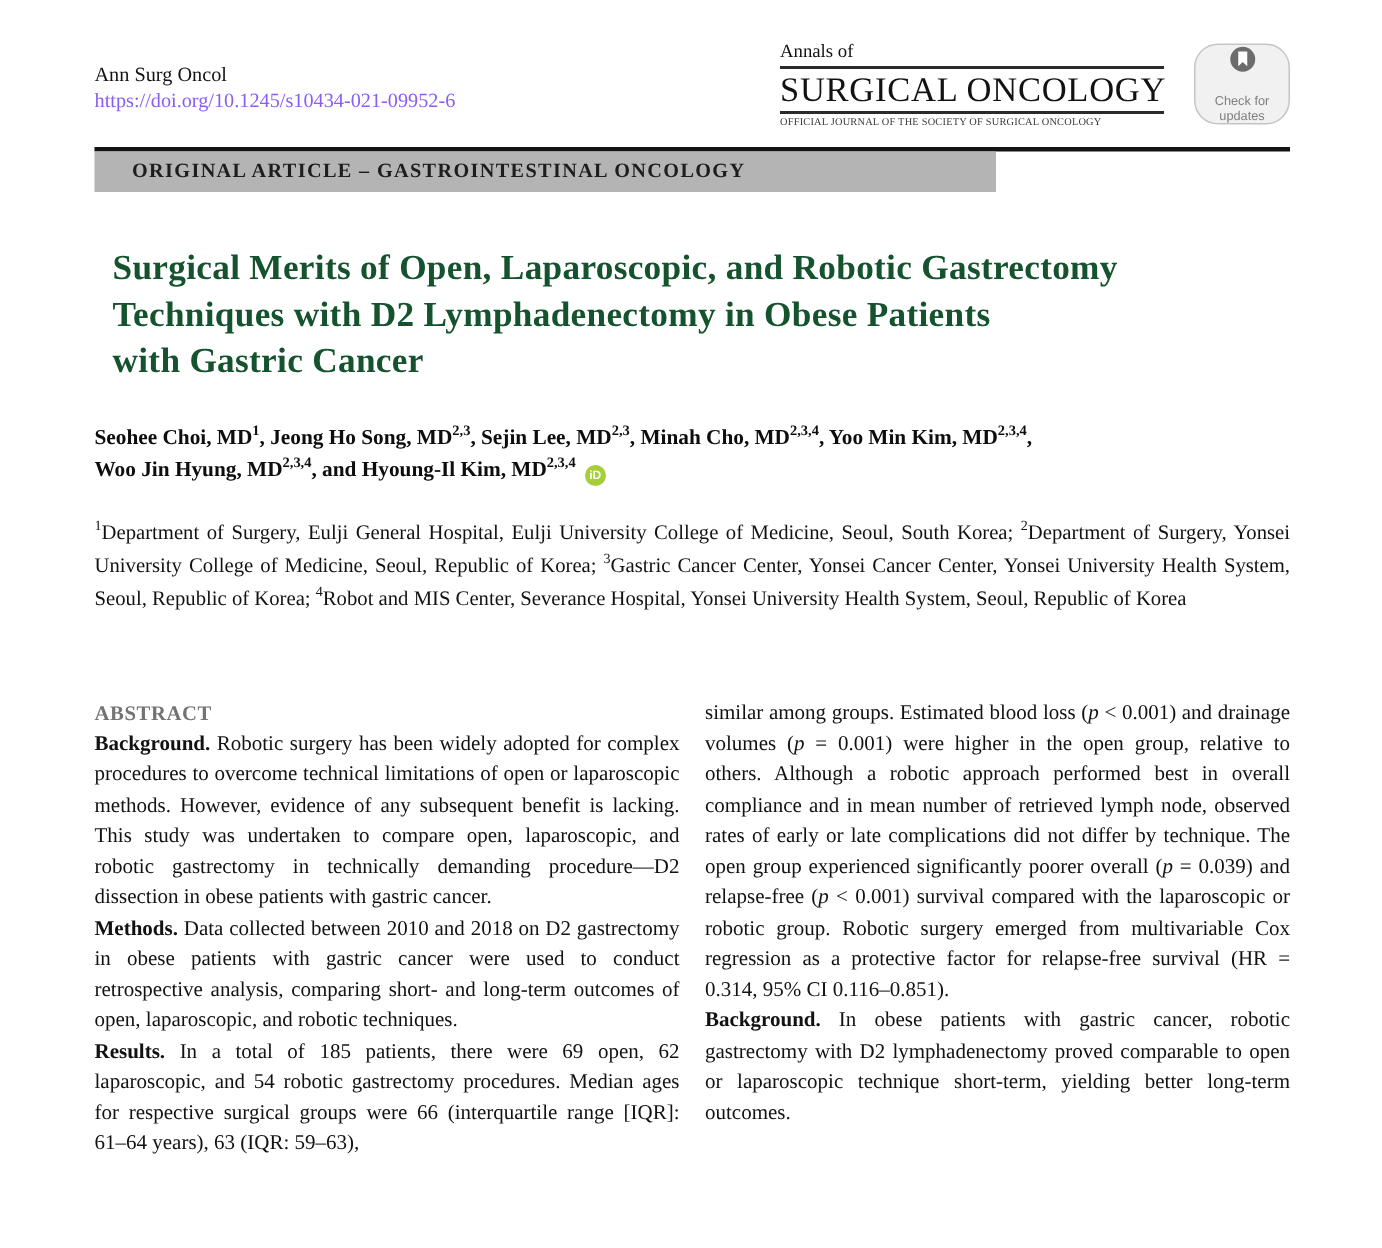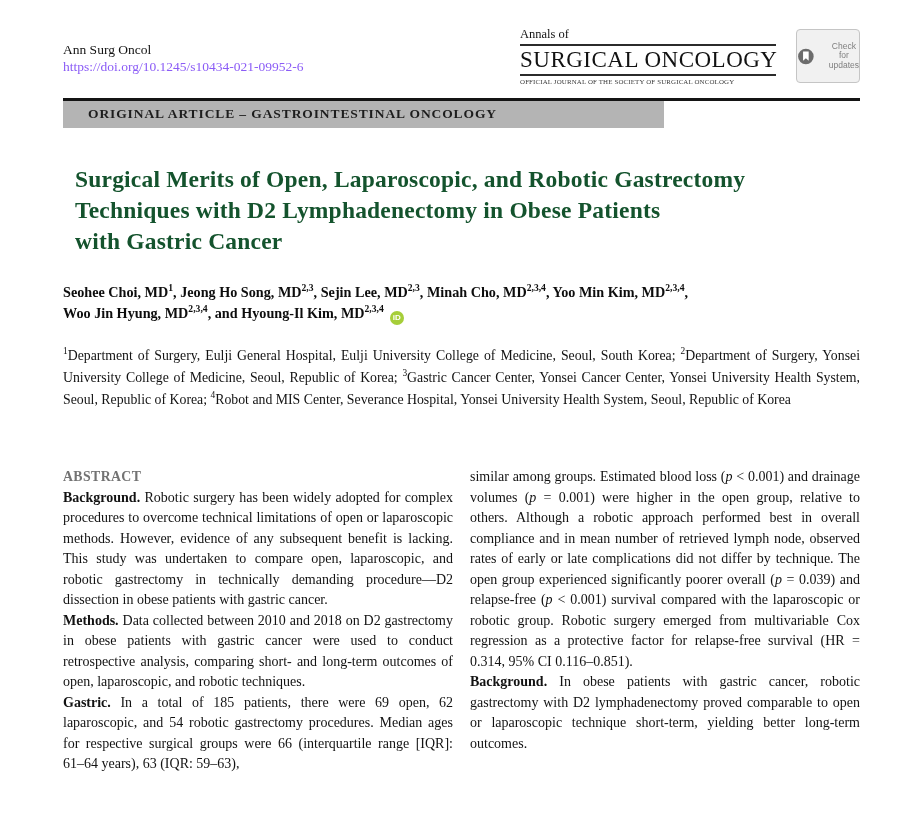--- a/index.html
+++ b/index.html
@@ -34,22 +34,22 @@
   }
   .logo-tagline {
     font-size: 6.9px; letter-spacing: 0.15px; white-space: nowrap;
     padding-top: 2px; color: #3a3a3a;
   }
 
   .badge {
     width: 62px; height: 52px;
     background: #f1f1f1;
     border: 1px solid #c5c5c5;
-    border-radius: 4px;
-    display: flex; flex-direction: row; align-items: center; justify-content: center;
+    border-radius: 16px;
+    display: flex; flex-direction: column; align-items: center; justify-content: center;
     gap: 14px; cursor: pointer; flex: none;
   }
   .badge-text {
     font-family: "Liberation Sans", sans-serif;
     font-size: 8.5px; line-height: 9.5px; color: #7f7f7f; text-align: center;
   }
 
   
   .banner { margin-top: 13px; border-top: 3px solid #141414; }
   .banner-inner {
@@ -139,21 +139,21 @@
   <p class="authors"><span><span>Seohee Choi, MD</span><sup>1</sup><span>, Jeong Ho Song, MD</span><sup>2,3</sup><span>, Sejin Lee, MD</span><sup>2,3</sup><span>, Minah Cho, MD</span><sup>2,3,4</sup><span>, Yoo Min Kim, MD</span><sup>2,3,4</sup><span>,</span><br><span>Woo Jin Hyung, MD</span><sup>2,3,4</sup><span>, and Hyoung-Il Kim, MD</span><sup>2,3,4</sup></span><span class="orcid"><span>iD</span></span></p>
 
   <p class="affil"><sup>1</sup><span>Department of Surgery, Eulji General Hospital, Eulji University College of Medicine, Seoul, South Korea; </span><sup>2</sup><span>Department of Surgery, Yonsei University College of Medicine, Seoul, Republic of Korea; </span><sup>3</sup><span>Gastric Cancer Center, Yonsei Cancer Center, Yonsei University Health System, Seoul, Republic of Korea; </span><sup>4</sup><span>Robot and MIS Center, Severance Hospital, Yonsei University Health System, Seoul, Republic of Korea</span></p>
 
   <div class="abstract">
     <div class="abs-col">
       <h2 class="abs-heading">ABSTRACT</h2>
       <div>
           <p class="abs-p"><span class="seg-b">Background.</span><span> Robotic surgery has been widely adopted for complex procedures to overcome technical limitations of open or laparoscopic methods. However, evidence of any subsequent benefit is lacking. This study was undertaken to compare open, laparoscopic, and robotic gastrectomy in technically demanding procedure—D2 dissection in obese patients with gastric cancer.</span></p>
           <p class="abs-p"><span class="seg-b">Methods.</span><span> Data collected between 2010 and 2018 on D2 gastrectomy in obese patients with gastric cancer were used to conduct retrospective analysis, comparing short- and long-term outcomes of open, laparoscopic, and robotic techniques.</span></p>
-          <p class="abs-p"><span class="seg-b">Gastric.</span><span> In a total of 185 patients, there were 69 open, 62 laparoscopic, and 54 robotic gastrectomy procedures. Median ages for respective surgical groups were 66 (interquartile range [IQR]: 61–64 years), 63 (IQR: 59–63),</span></p>
+          <p class="abs-p"><span class="seg-b">Results.</span><span> In a total of 185 patients, there were 69 open, 62 laparoscopic, and 54 robotic gastrectomy procedures. Median ages for respective surgical groups were 66 (interquartile range [IQR]: 61–64 years), 63 (IQR: 59–63),</span></p>
         </div>
     </div>
     <div class="abs-col">
       <div>
           <p class="abs-p"><span>similar among groups. Estimated blood loss (</span><span class="seg-i">p</span><span> &lt; 0.001) and drainage volumes (</span><span class="seg-i">p</span><span> = 0.001) were higher in the open group, relative to others. Although a robotic approach performed best in overall compliance and in mean number of retrieved lymph node, observed rates of early or late complications did not differ by technique. The open group experienced significantly poorer overall (</span><span class="seg-i">p</span><span> = 0.039) and relapse-free (</span><span class="seg-i">p</span><span> &lt; 0.001) survival compared with the laparoscopic or robotic group. Robotic surgery emerged from multivariable Cox regression as a protective factor for relapse-free survival (HR = 0.314, 95% CI 0.116–0.851).</span></p>
           <p class="abs-p"><span class="seg-b">Background.</span><span> In obese patients with gastric cancer, robotic gastrectomy with D2 lymphadenectomy proved comparable to open or laparoscopic technique short-term, yielding better long-term outcomes.</span></p>
         </div>
     </div>
   </div>
 

